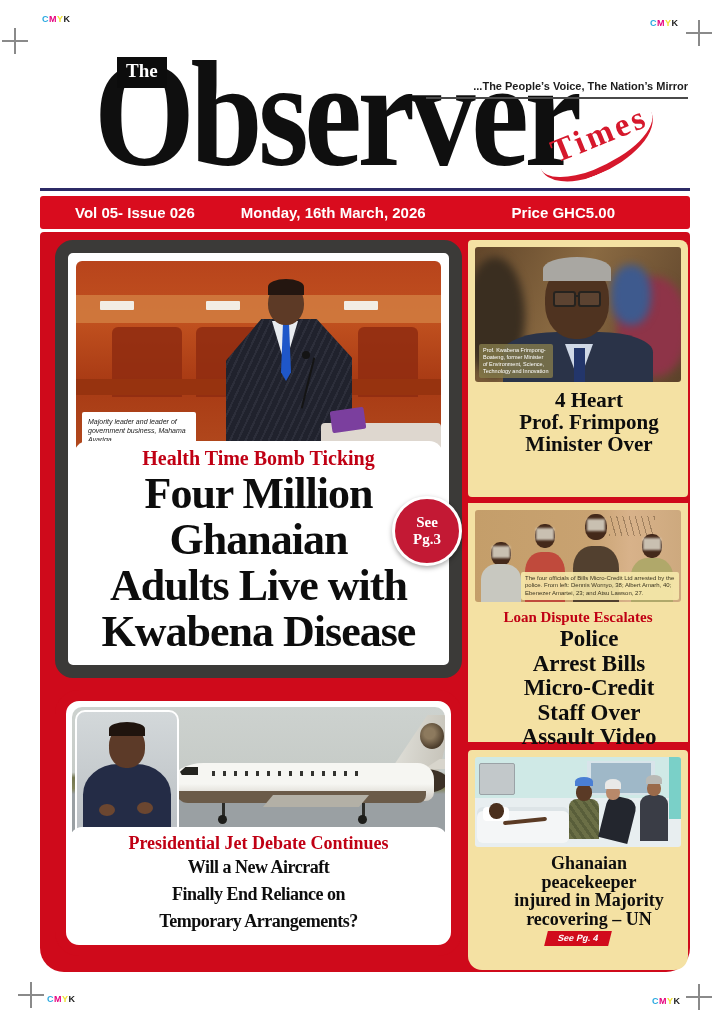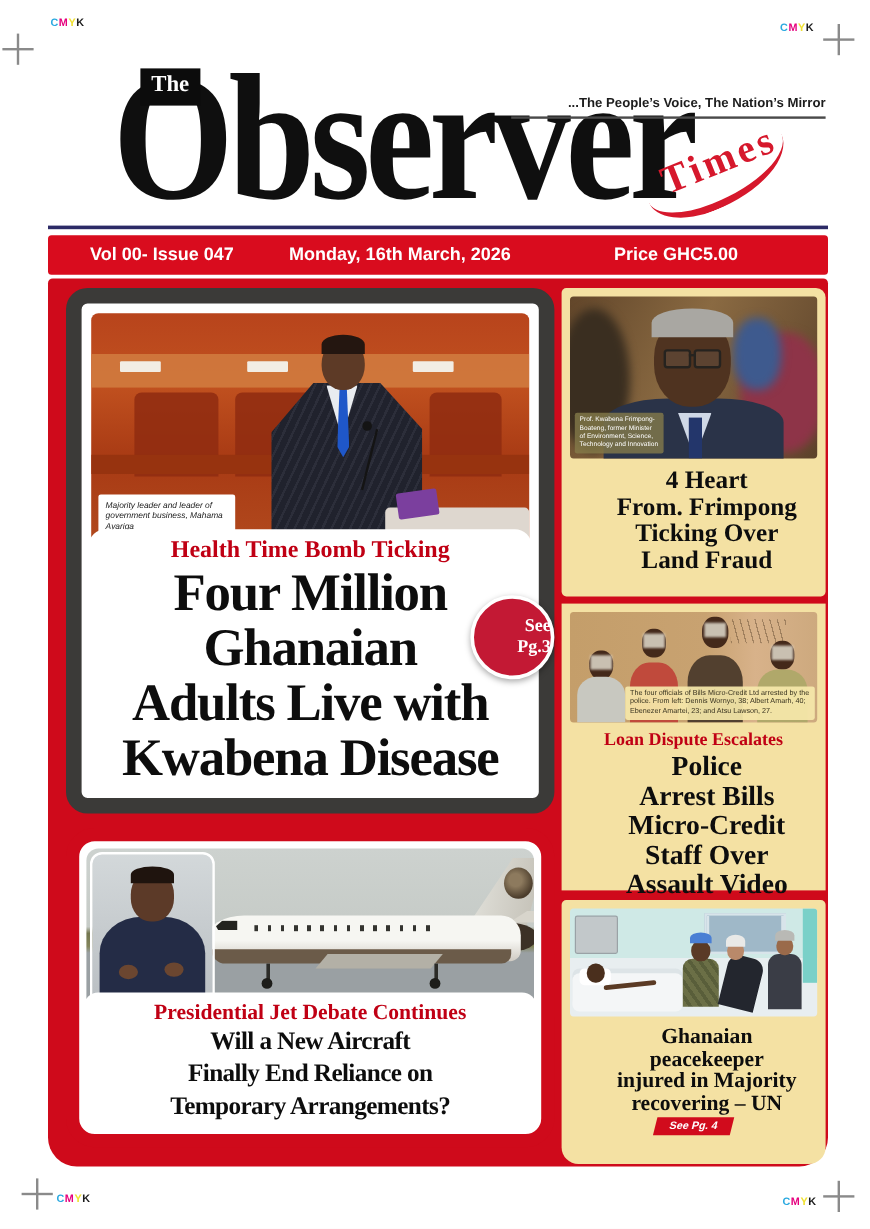--- a/index.html
+++ b/index.html
@@ -69,21 +69,21 @@
                 font-size:7px;line-height:9px;color:#222;}
   .lead-textpanel{position:relative;margin:-16px 6px 0;background:#fff;border-radius:14px 14px 0 0;
                   padding-top:6px;z-index:2;}
   .kicker{font-weight:bold;color:#c00014;text-align:center;}
   .lead-kicker{font-size:20px;line-height:22px;}
   .hl{font-weight:bold;color:#0d0d0d;text-align:center;}
   .lead-hl{font-size:44px;line-height:46px;letter-spacing:-1px;margin-top:2px;}
   .badge{position:absolute;left:392px;top:496px;width:64px;height:64px;border-radius:50%;
          background:#c31934;border:3px solid #fff;box-shadow:0 2px 5px rgba(0,0,0,.35);
          color:#fff;font-weight:bold;font-size:15px;line-height:17px;text-align:center;
-         display:flex;flex-direction:column;justify-content:center;z-index:6;align-items:flex-end;}
+         display:flex;flex-direction:column;justify-content:center;z-index:6;}
 
   
   .jet-card{position:absolute;left:55px;top:690px;width:407px;height:266px;box-sizing:border-box;
             background:#fff;border:11px solid #cf0a1b;border-radius:24px;z-index:2;}
   .jet-photo{position:relative;margin:6px 6px 0;height:136px;border-radius:10px;overflow:hidden;
              background:linear-gradient(180deg,#cdd2cf 0%,#c6cbc7 48%,#73764f 52%,#83855c 60%,#9aa0a3 64%,#9aa0a3 92%,#7b7d52 100%);}
   .jet-body{position:absolute;left:100px;top:56px;width:262px;height:38px;background:linear-gradient(#f6f6f2 55%,#cfcac2);
             border-radius:50px 26px 14px 50px / 30px 26px 14px 30px;}
   .jet-belly{position:absolute;left:104px;top:84px;width:250px;height:12px;background:#6b5b49;border-radius:0 0 20px 30px;}
   .jet-windows{position:absolute;left:140px;top:64px;width:150px;height:5px;
@@ -102,21 +102,21 @@
   .jet-gear{position:absolute;width:3px;height:16px;background:#2c2c28;}
   .jet-wheel{position:absolute;width:9px;height:9px;background:#1d1d1a;border-radius:50%;}
   .jet-inset{position:absolute;left:3px;top:3px;width:100px;height:128px;border-radius:10px;overflow:hidden;
              border:2px solid #fff;background:linear-gradient(#d3d8da,#b9bec2);}
   .inset-head{position:absolute;left:32px;top:14px;width:36px;height:42px;background:#5c3a28;border-radius:46%;}
   .inset-hair{position:absolute;left:32px;top:10px;width:36px;height:14px;background:#1f140e;border-radius:50% 50% 0 0;}
   .inset-body{position:absolute;left:6px;top:52px;width:88px;height:76px;background:#242c46;border-radius:40% 40% 0 0;}
   .inset-hand{position:absolute;width:16px;height:12px;background:#6b4630;border-radius:50%;}
   .jet-textpanel{position:relative;margin:-16px 4px 0;background:#fff;border-radius:12px 12px 0 0;padding-top:6px;z-index:2;}
   .jet-kicker{font-size:18px;line-height:20px;}
-  .jet-hl{font-size:21px;line-height:27px;letter-spacing:-.5px;margin-top:1px;}
+  .jet-hl{font-size:18px;line-height:27px;letter-spacing:-.5px;margin-top:1px;}
 
   
   .side-card{position:absolute;left:468px;width:220px;background:#f4e1a3;z-index:2;}
   .card1{top:240px;height:257px;border-radius:4px 8px 4px 4px;}
   .card2{top:503px;height:239px;}
   .card3{top:750px;height:220px;border-radius:4px 4px 14px 14px;}
   .side-photo{position:relative;margin:7px;border-radius:3px;overflow:hidden;}
   .photo1{height:135px;background:linear-gradient(115deg,#62462a 0%,#8a6a42 45%,#5c422a 100%);}
   .p1-blob-l{position:absolute;left:-10px;top:10px;width:60px;height:120px;background:#3a2e20;border-radius:50%;filter:blur(4px);}
   .p1-blob-r1{position:absolute;right:-6px;top:30px;width:70px;height:100px;background:#8e3448;border-radius:45%;filter:blur(4px);}
@@ -189,21 +189,21 @@
   <div class="cmyk" style="left:652px;top:996px;"><span class="c">C</span><span class="m">M</span><span class="y">Y</span><span class="k">K</span></div>
 
   <div class="obs-title">Observer</div>
   <div class="the-box">The</div>
   <div class="times-swoosh"></div>
   <div class="times">Times</div>
   <div class="tagline">...The People’s Voice, The Nation’s Mirror</div>
   <div class="navy-rule"></div>
 
   <div class="info-bar">
-    <span class="info-issue">Vol 00- Issue 047</span>
+    <span class="info-issue">Vol 05- Issue 026</span>
     <span class="info-date">Monday, 16th  March, 2026</span>
     <span class="info-price">Price GHC5.00</span>
   </div>
 
   <div class="red-body"></div>
 
   <div class="lead-card">
     <div class="lead-photo">
       <div class="parl-desk"></div>
       <div class="parl-card" style="left:24px;"></div>
@@ -283,23 +283,22 @@
       <div class="prof-head"></div>
       <div class="prof-hair"></div>
       <div class="prof-glasses">
           <i class="l"></i>
           <i class="r"></i>
         </div>
       <div class="p1-caption">Prof. Kwabena Frimpong-Boateng, former Minister of Environment, Science, Technology and Innovation</div>
     </div>
     <div class="side-hl hl1">
       <span style="display:block">4 Heart</span>
-      <span style="display:block">From. Frimpong</span>
-      <span style="display:block">Ticking Over</span>
-      <span style="display:block">Land Fraud</span>
+      <span style="display:block">Prof. Frimpong</span>
+      <span style="display:block">Minister Over</span>
     </div>
   </div>
 
   <div class="side-card card2">
     <div class="side-photo photo2">
       <div class="wall-marks"></div>
       <div class="man" style="left:6px;width:40px;height:74px;">
         <div class="mhead" style="top:14px;"></div>
         <div class="mblur" style="top:18px;"></div>
         <div class="mtorso" style="height:38px;background:#c8c8c0;"></div>

